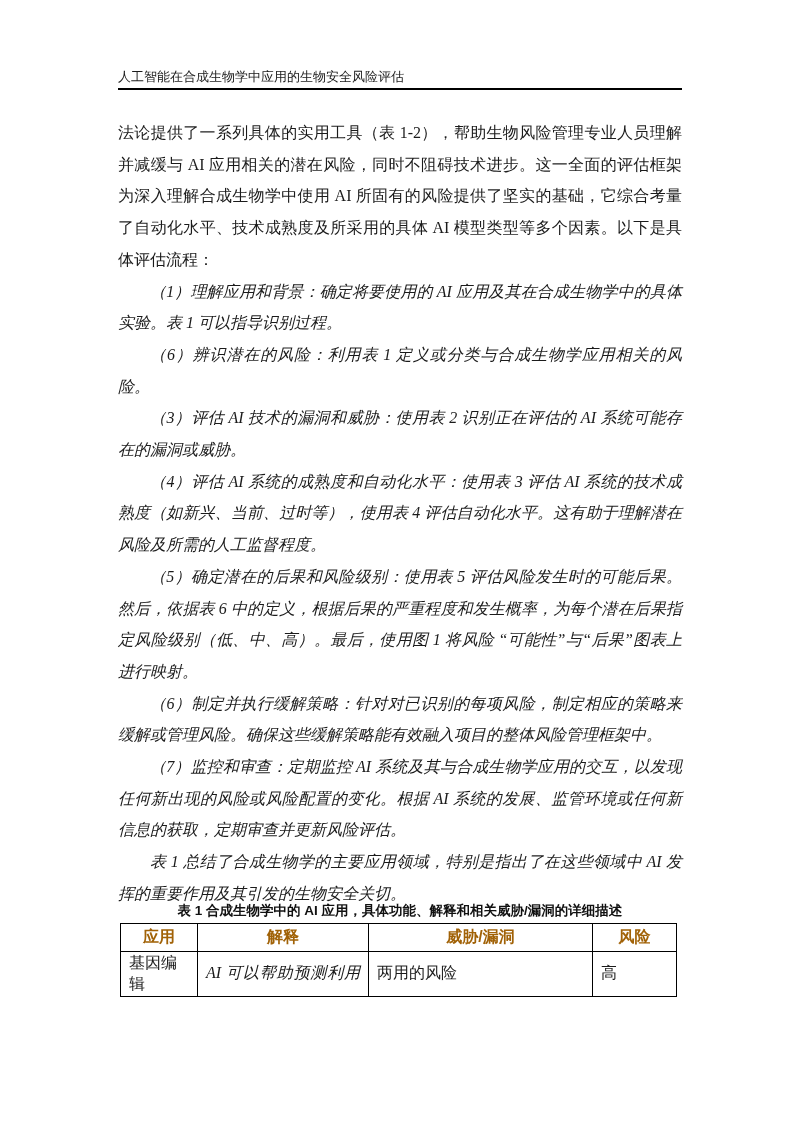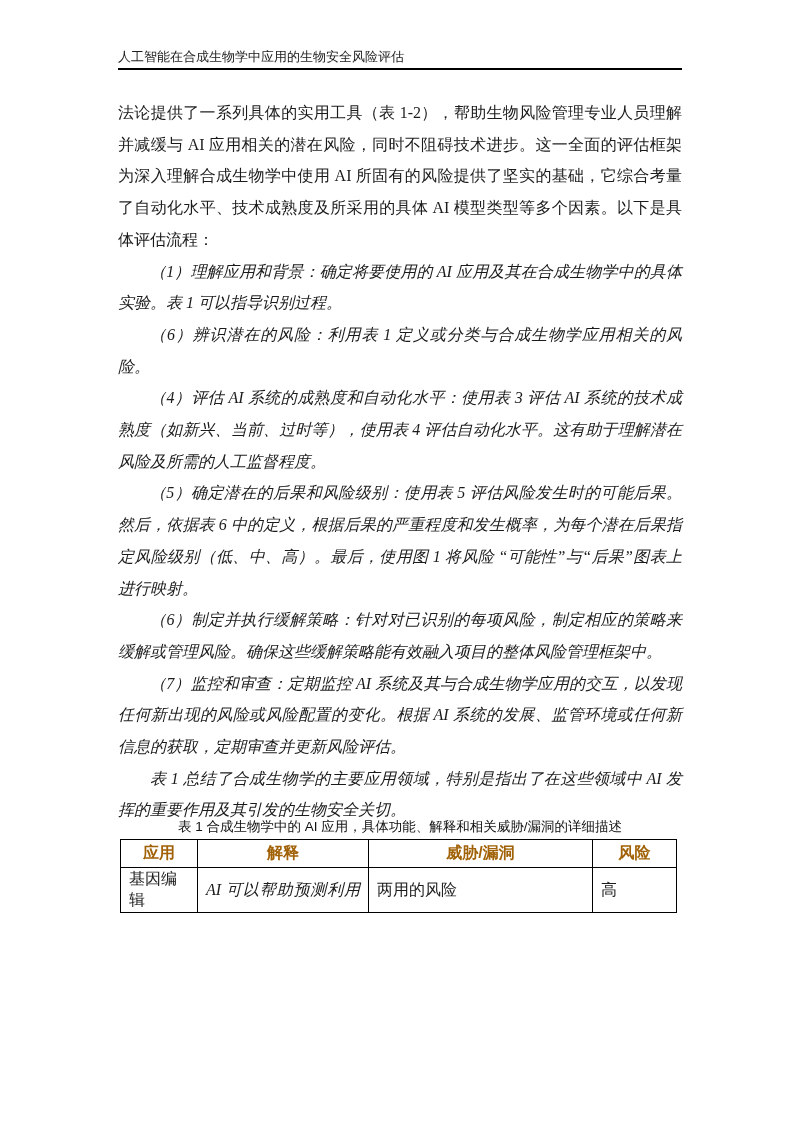--- a/index.html
+++ b/index.html
@@ -1,21 +1,21 @@
 <!DOCTYPE html>
 <html lang="zh"><head>
 <meta charset="utf-8">
 <style>
   html,body { margin:0; padding:0; background:#ffffff; }
   .page {
     position:relative;
     width:793px; height:1122px;
     box-sizing:border-box;
     background:#ffffff;
-    padding:48px 111px 0 118px;
+    padding:68px 111px 0 118px;
     font-family:"Liberation Serif","DejaVu Serif",serif;
     color:#1b1b1b;
     overflow:hidden;
   }
   .hdr {
     display:flex;
     justify-content:space-between;
     align-items:flex-end;
     font-size:13px;
     line-height:17px;
@@ -30,21 +30,21 @@
     line-height:31.7px;
     text-align:justify;
     word-break:break-all;
   }
   .content p.indent { text-indent:32px;font-style:italic; }
   .tbl-caption {
     margin-top:-8px;
     margin-bottom:0;
     text-align:center;
     font-family:"Liberation Sans","DejaVu Sans",sans-serif;
-    font-weight:normal;
+    font-weight:bold;
     font-size:13.5px;
     line-height:18px;
     color:#111;
   }
   table.doc-table {
     margin-top:3px;
     margin-left:2px;
     width:556px;
     border-collapse:collapse;
     table-layout:fixed;
@@ -86,20 +86,21 @@
 <div class="page">
 
   <div class="hdr">
     <span>人工智能在合成生物学中应用的生物安全风险评估</span>
   </div>
 
   <div class="content">
     <p>法论提供了一系列具体的实用工具（表 1-2），帮助生物风险管理专业人员理解并减缓与 AI 应用相关的潜在风险，同时不阻碍技术进步。这一全面的评估框架为深入理解合成生物学中使用 AI 所固有的风险提供了坚实的基础，它综合考量了自动化水平、技术成熟度及所采用的具体 AI 模型类型等多个因素。以下是具体评估流程：</p>
     <p class="indent">（1）理解应用和背景：确定将要使用的 AI 应用及其在合成生物学中的具体实验。表 1 可以指导识别过程。</p>
     <p class="indent">（6）辨识潜在的风险：利用表 1 定义或分类与合成生物学应用相关的风险。</p>
+    <p class="indent">（3）评估 AI 技术的漏洞和威胁：使用表 2 识别正在评估的 AI 系统可能存在的漏洞或威胁。</p>
     <p class="indent">（4）评估 AI 系统的成熟度和自动化水平：使用表 3 评估 AI 系统的技术成熟度（如新兴、当前、过时等），使用表 4 评估自动化水平。这有助于理解潜在风险及所需的人工监督程度。</p>
     <p class="indent">（5）确定潜在的后果和风险级别：使用表 5 评估风险发生时的可能后果。然后，依据表 6 中的定义，根据后果的严重程度和发生概率，为每个潜在后果指定风险级别（低、中、高）。最后，使用图 1 将风险 “可能性”与“后果”图表上进行映射。</p>
     <p class="indent">（6）制定并执行缓解策略：针对对已识别的每项风险，制定相应的策略来缓解或管理风险。确保这些缓解策略能有效融入项目的整体风险管理框架中。</p>
     <p class="indent">（7）监控和审查：定期监控 AI 系统及其与合成生物学应用的交互，以发现任何新出现的风险或风险配置的变化。根据 AI 系统的发展、监管环境或任何新信息的获取，定期审查并更新风险评估。</p>
     <p class="indent">表 1 总结了合成生物学的主要应用领域，特别是指出了在这些领域中 AI 发挥的重要作用及其引发的生物安全关切。</p>
 
     <div class="tbl-caption">表 1 合成生物学中的 AI 应用，具体功能、解释和相关威胁/漏洞的详细描述</div>
 
     <table class="doc-table">
       <colgroup>

